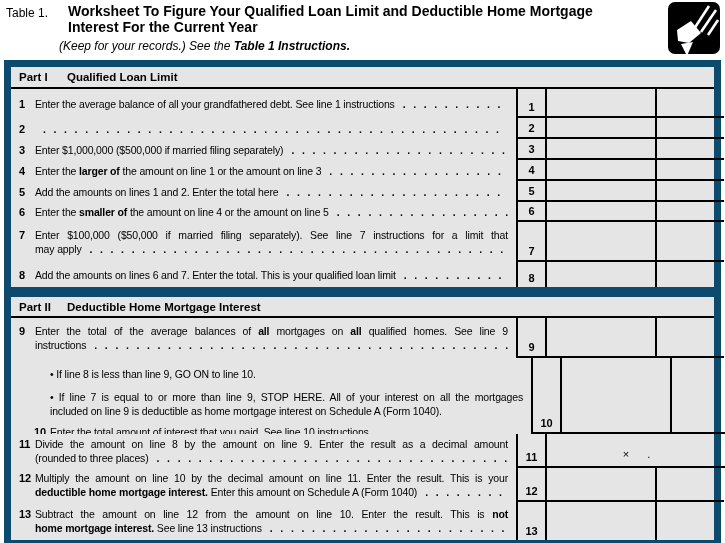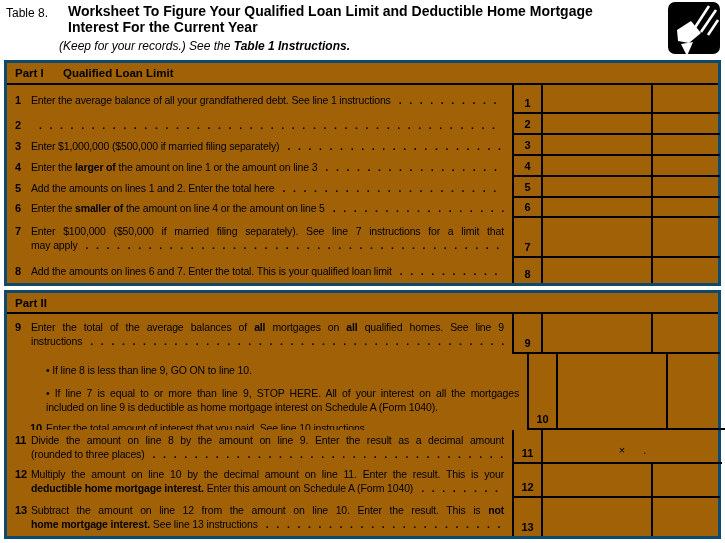--- a/index.html
+++ b/index.html
@@ -8,21 +8,21 @@
     background:#fff;color:#000;
     font-family:"Liberation Sans",sans-serif;
   }
   .b{font-weight:bold;}
   
   .tbl-label{position:absolute;left:6px;top:6px;font-size:12px;}
   .title{position:absolute;left:68px;top:4px;width:555px;font-size:14px;font-weight:bold;line-height:15.5px;}
   .subtitle{position:absolute;left:59px;top:39px;font-size:12px;font-style:italic;}
   .pencil{position:absolute;left:668px;top:2px;}
   
-  .wtable{position:absolute;left:4px;width:717px;border:3px solid #0c4a6e;box-sizing:border-box;background:#a16207;}
+  .wtable{position:absolute;left:4px;width:717px;border:7px solid #0c4a6e;box-sizing:border-box;background:#e5e5e5;}
   .band{border-bottom:2px solid #000;display:flex;align-items:center;font-weight:bold;font-size:11.5px;padding-left:8px;box-sizing:border-box;}
   .band .plabel{width:48px;flex:0 0 48px;}
   .wrow{display:flex;}
   .desc{width:505px;flex:0 0 505px;box-sizing:border-box;padding-left:8px;padding-right:8px;
         display:flex;flex-direction:column;justify-content:center;overflow:hidden;}
   .desc.top{justify-content:flex-start;padding-top:5px;}
   .tline{font-size:10.5px;line-height:14px;letter-spacing:-0.15px;}
   .flexline{display:flex;align-items:baseline;}
   .flexline .txt{white-space:nowrap;}
   .just{text-align:justify;text-align-last:justify;}
@@ -34,21 +34,21 @@
   .mcell{width:110px;flex:0 0 110px;}
   .rcell{width:69px;flex:0 0 69px;}
   .mcell.merged{width:181px;flex:0 0 181px;display:flex;align-items:flex-end;justify-content:center;
         padding-bottom:6px;font-size:11px;}
   .merged .gap18{display:inline-block;width:18px;}
   .wrow.last .nbox,.wrow.last .mcell,.wrow.last .rcell{border-bottom:none;}
 </style>
 </head>
 <body>
 
-<div class="tbl-label">Table 8.</div>
+<div class="tbl-label">Table 1.</div>
 <div class="title">Worksheet To Figure Your Qualified Loan Limit and Deductible Home Mortgage Interest For the Current Year</div>
 <div class="subtitle">
   <span>(Keep for your records.) See the </span><span class="b">Table 1 Instructions.</span>
 </div>
 
 <svg class="pencil" width="52" height="52" viewBox="0 0 52 52">
   <rect x="0" y="0" width="52" height="52" rx="7" fill="#000"></rect>
   <g stroke="#fff" stroke-width="2.6" fill="none">
     <line x1="26" y1="27" x2="41" y2="4"></line>
     <line x1="33" y1="30" x2="48" y2="8"></line>
@@ -159,20 +159,21 @@
         <div class="nbox">8</div>
         <div class="mcell"></div>
         <div class="rcell"></div>
       </div>
     </div>
 </div>
 
 <div class="wtable" style="top:290px;">
   <div class="band" style="height:21px;">
     <span class="plabel">Part II</span>
+    <span>Deductible Home Mortgage Interest</span>
   </div>
   <div id="p2rows">
       <div class="wrow" style="height: 40px;">
         <div class="desc">
           <div class="tline just"><span class="lnum">9</span><span>Enter the total of the average balances of </span><span class="b">all</span><span> mortgages on </span><span class="b">all</span><span> qualified homes. See line 9</span></div>
           <div class="tline flexline">
             <span class="lnum"></span>
             <span class="txt"><span>instructions</span></span>
             <span class="leader">. . . . . . . . . . . . . . . . . . . . . . . . . . . . . . . . . . . . . . . . . . . .</span>
           </div>

